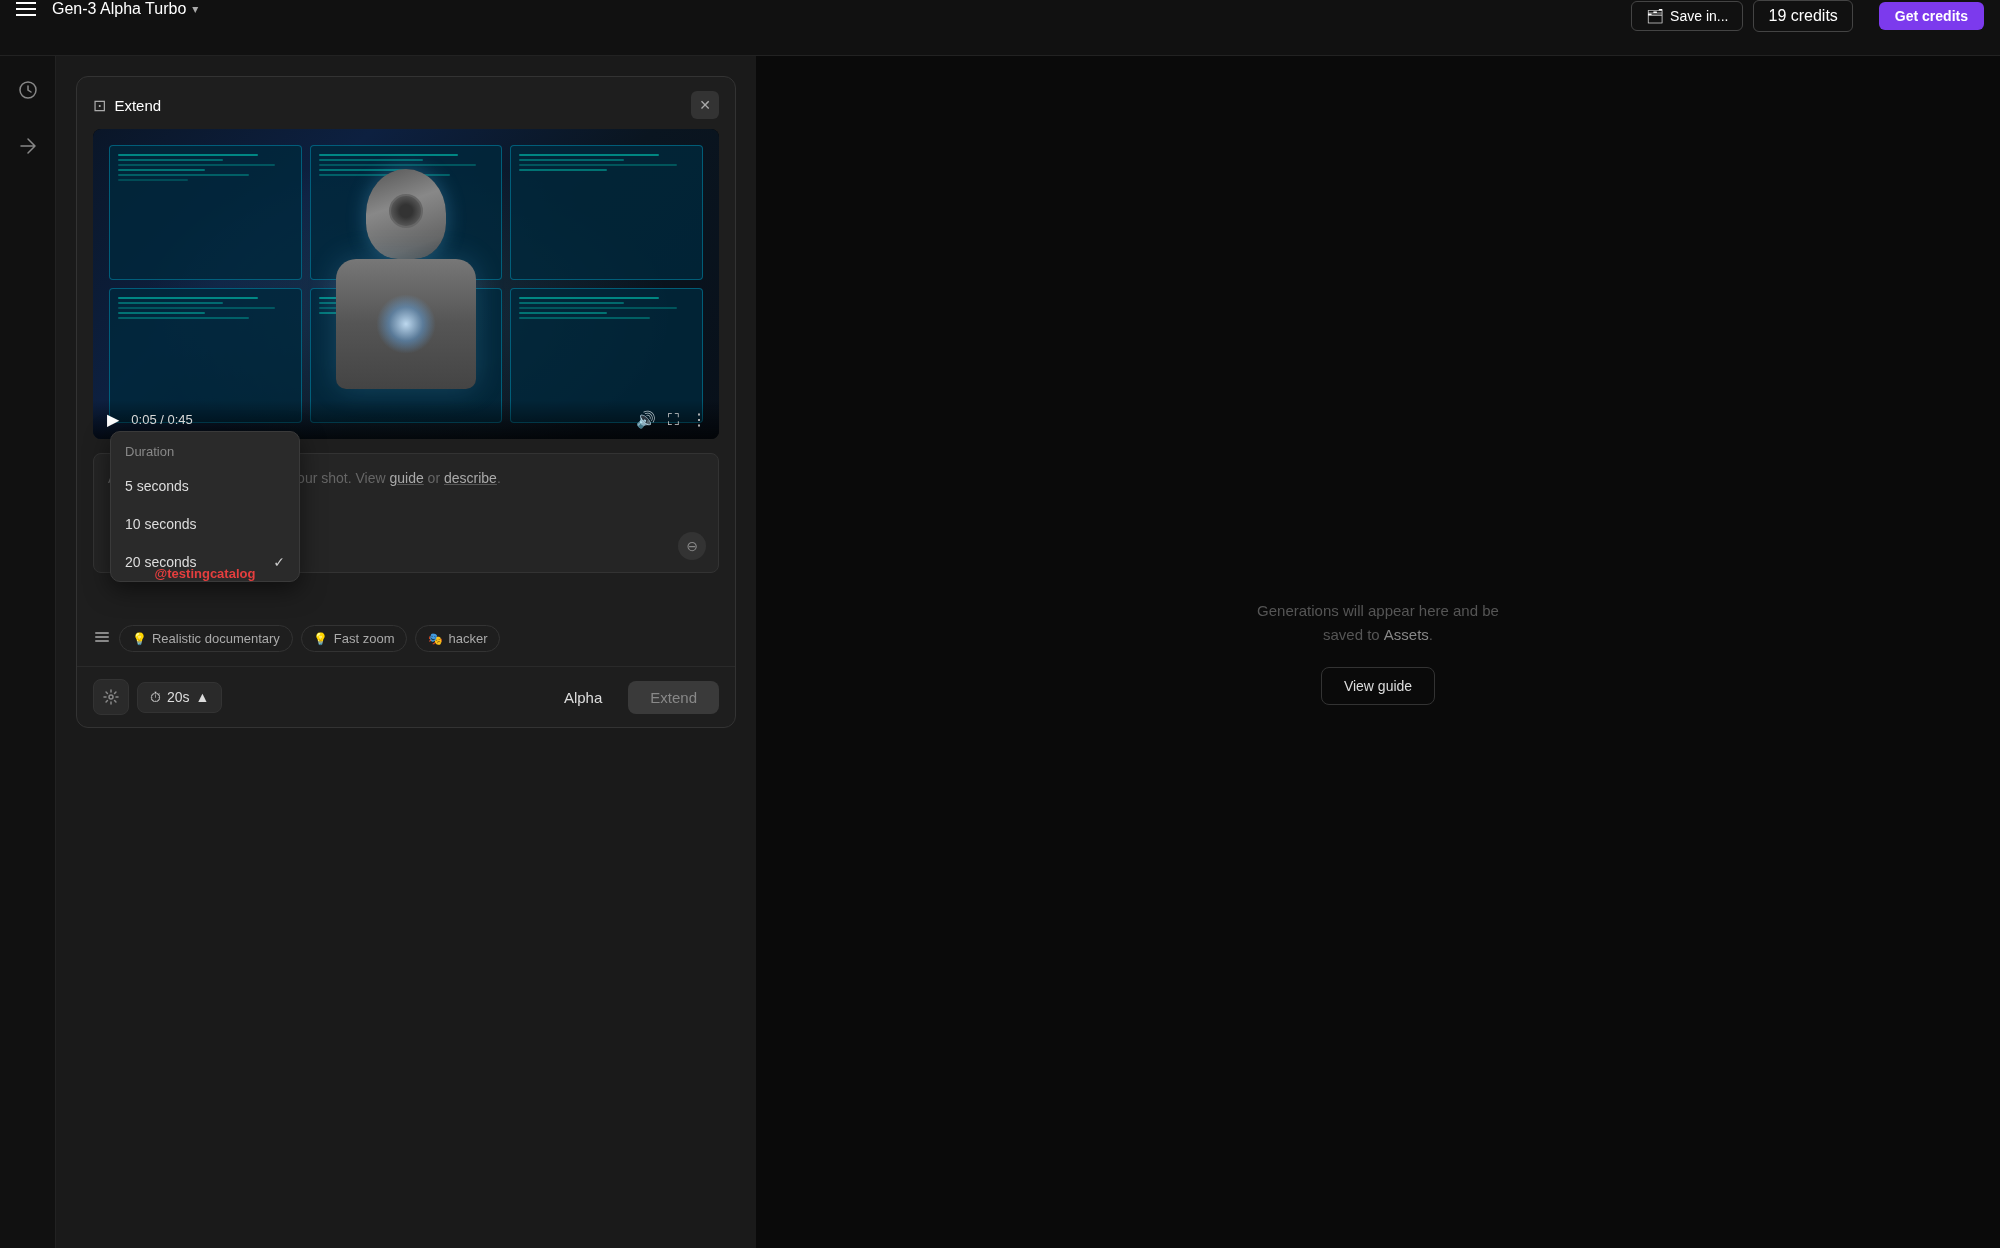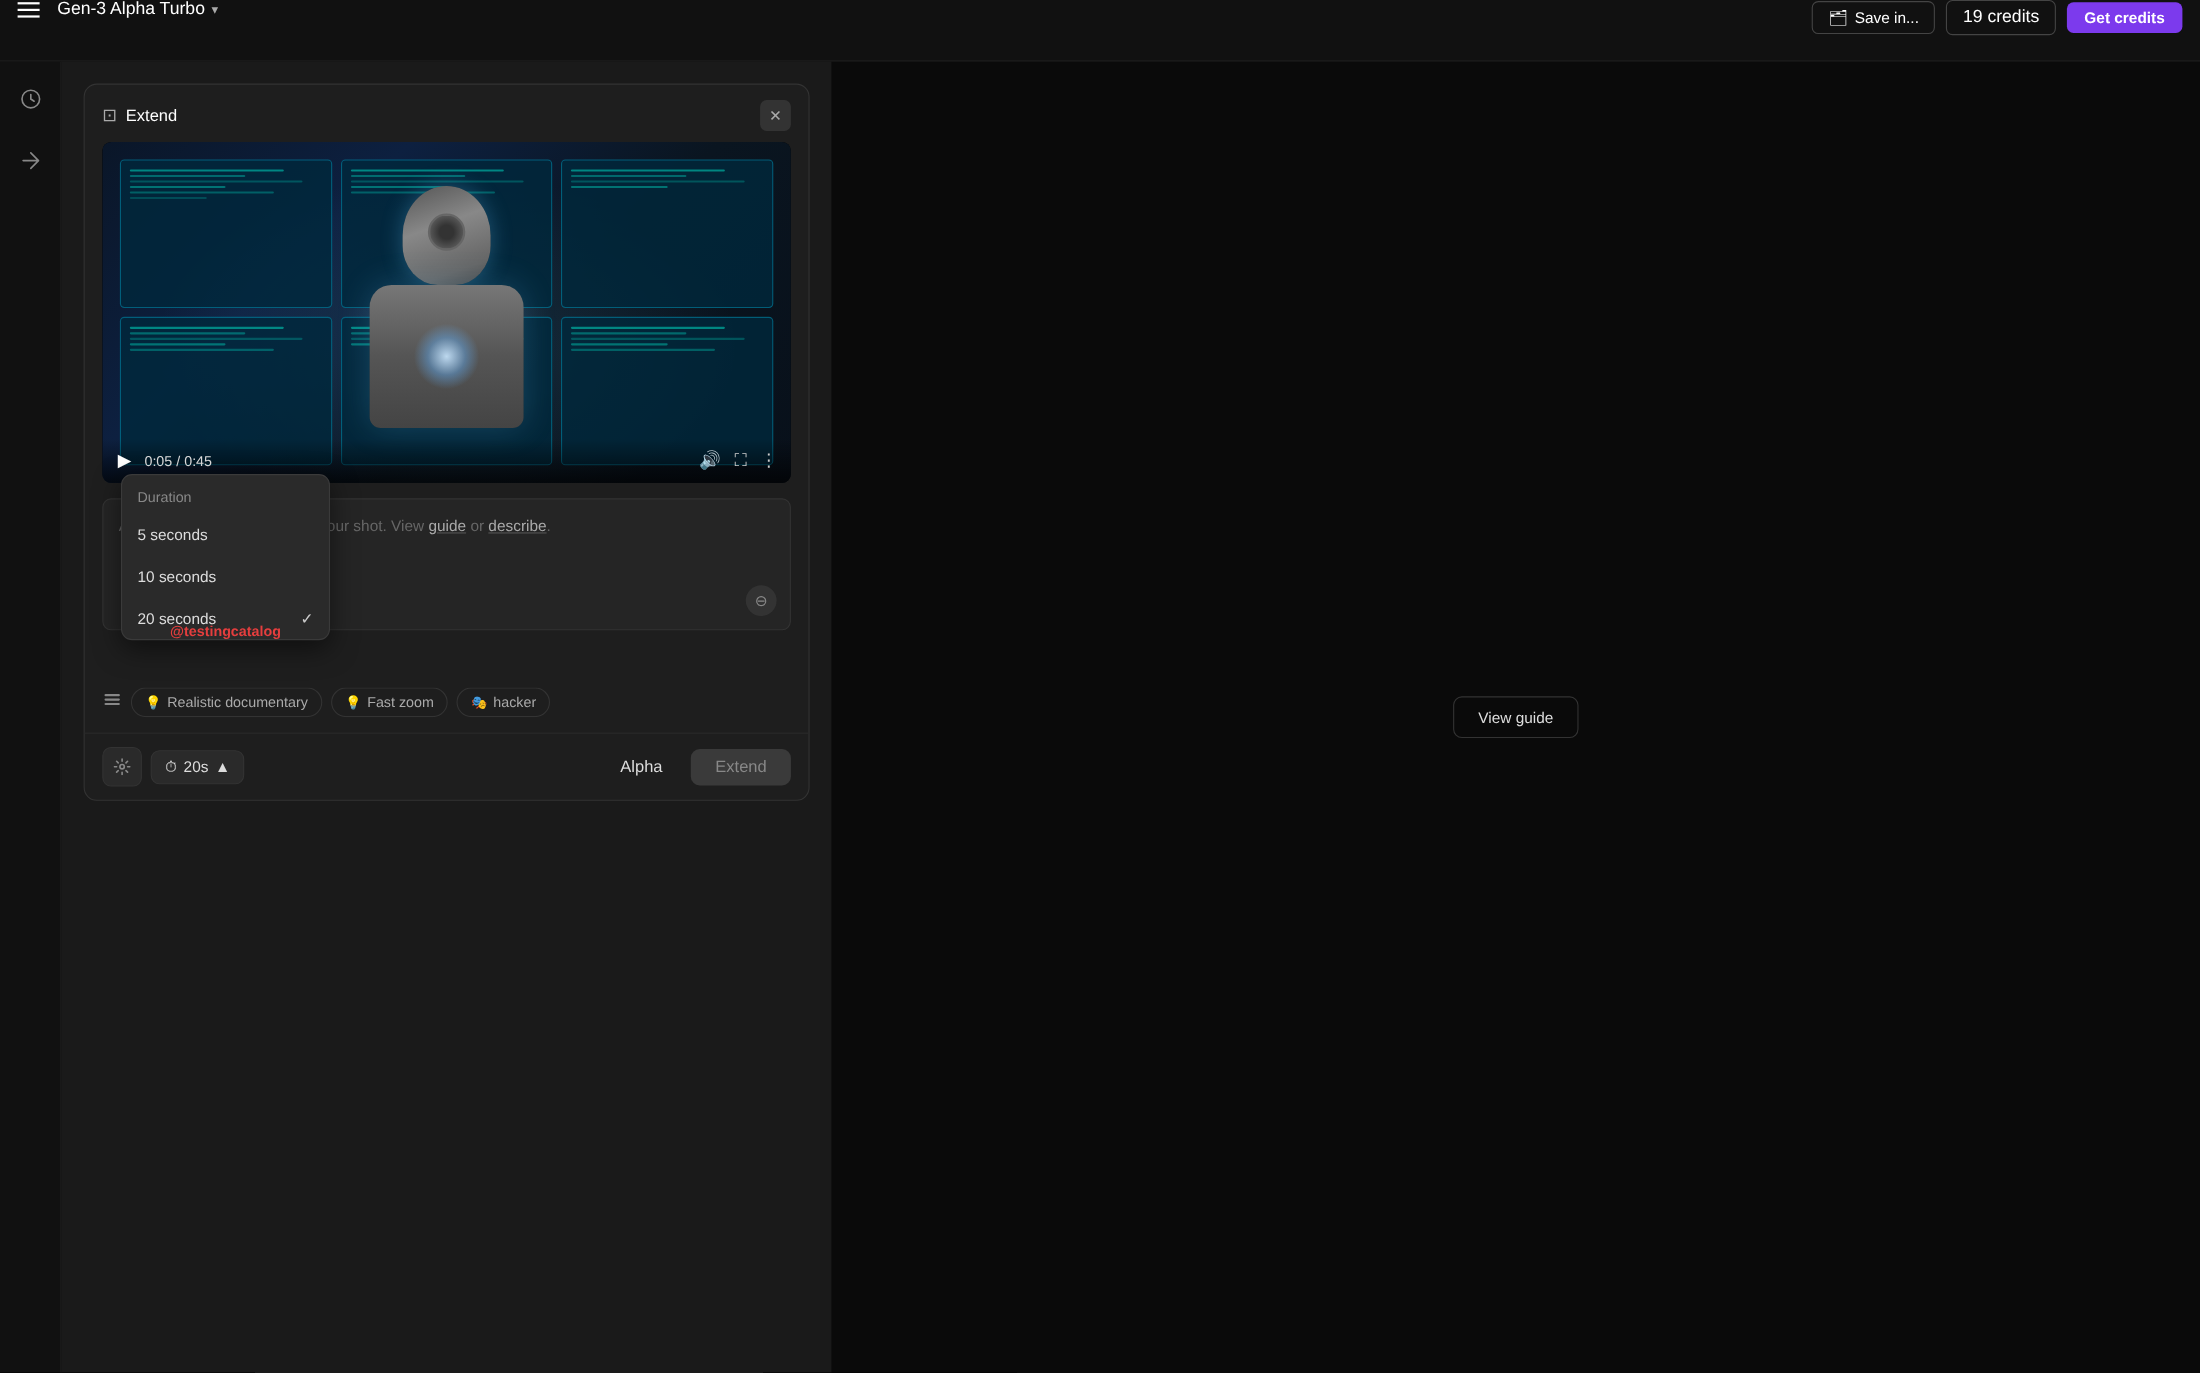--- a/index.html
+++ b/index.html
@@ -83,20 +83,21 @@
     }
     .get-credits-btn {
       background: #7c3aed;
       border: none;
       border-radius: 6px;
       color: #fff;
       padding: 6px 16px;
       font-size: 14px;
       font-weight: 600;
       cursor: pointer;
+      margin-left: 16px;
     }
 
     
     .main {
       display: flex;
       flex: 1;
       overflow: hidden;
     }
 
     
@@ -696,15 +697,19 @@
         </div>
         <div class="bottom-right">
           <button class="cancel-btn">Alpha</button>
           <button class="extend-btn">Extend</button>
         </div>
       </div>
     </div>
   </div>
 
   <div class="right-area">
+    <div class="empty-message">
+      <span>Generations will appear here and be</span><br>
+      <span>saved to </span><span class="assets-link">Assets</span><span>.</span>
+    </div>
     <button class="view-guide-btn">View guide</button>
   </div>
 </div>
 
 </body></html>

